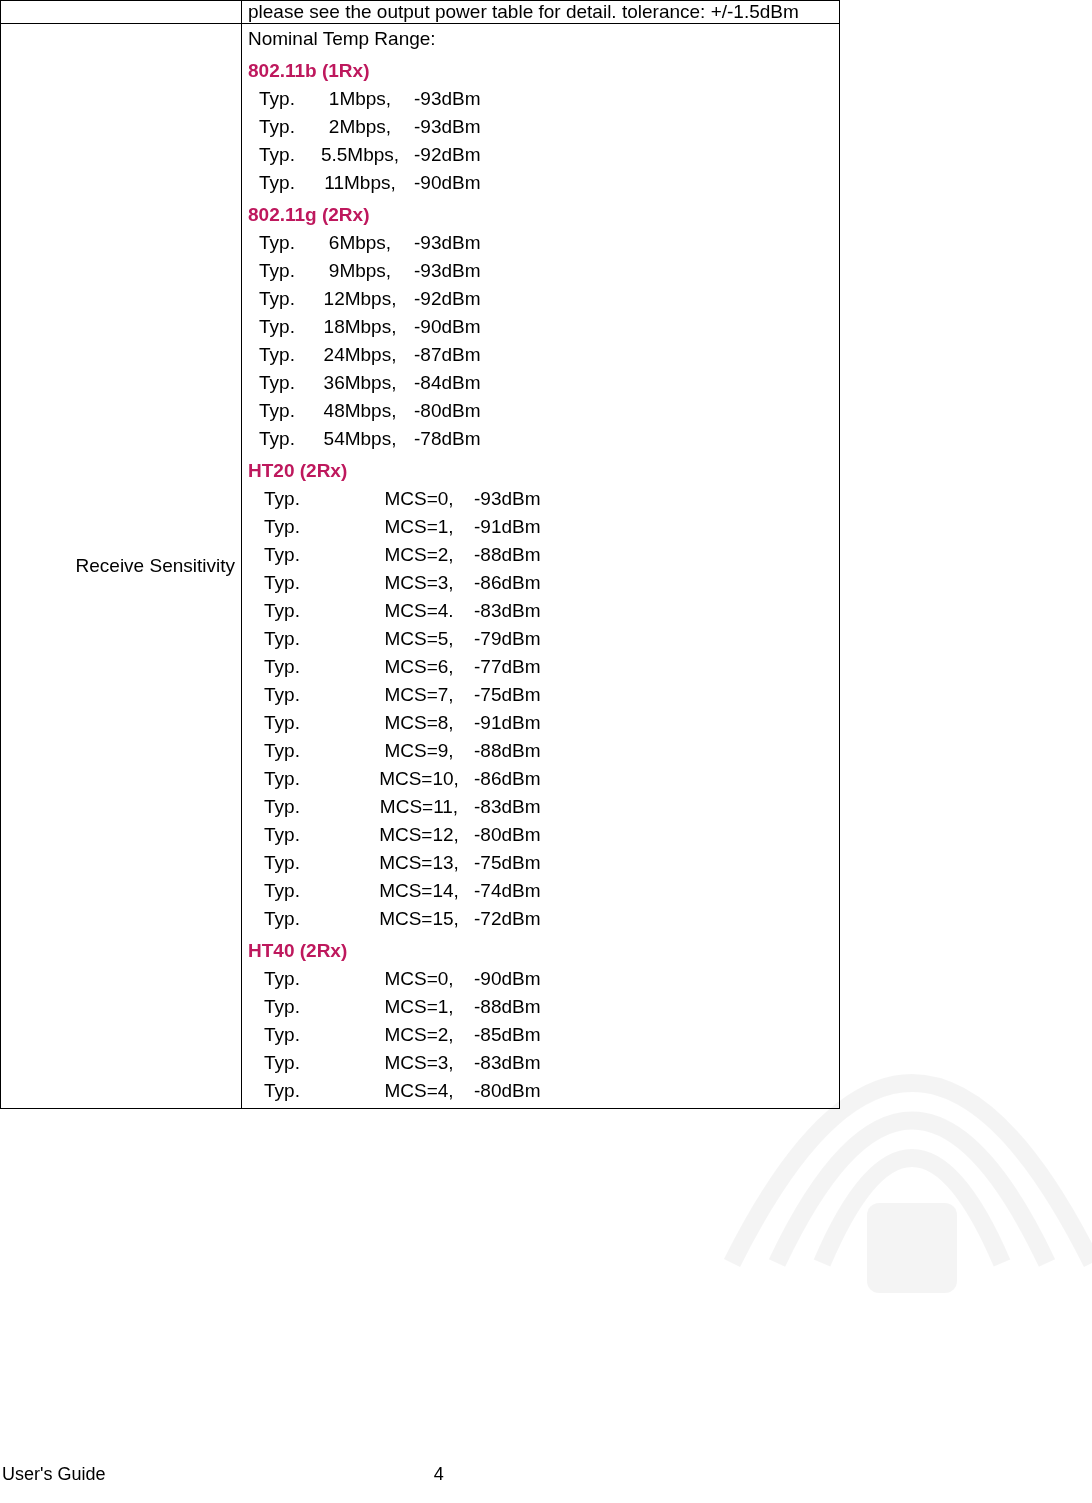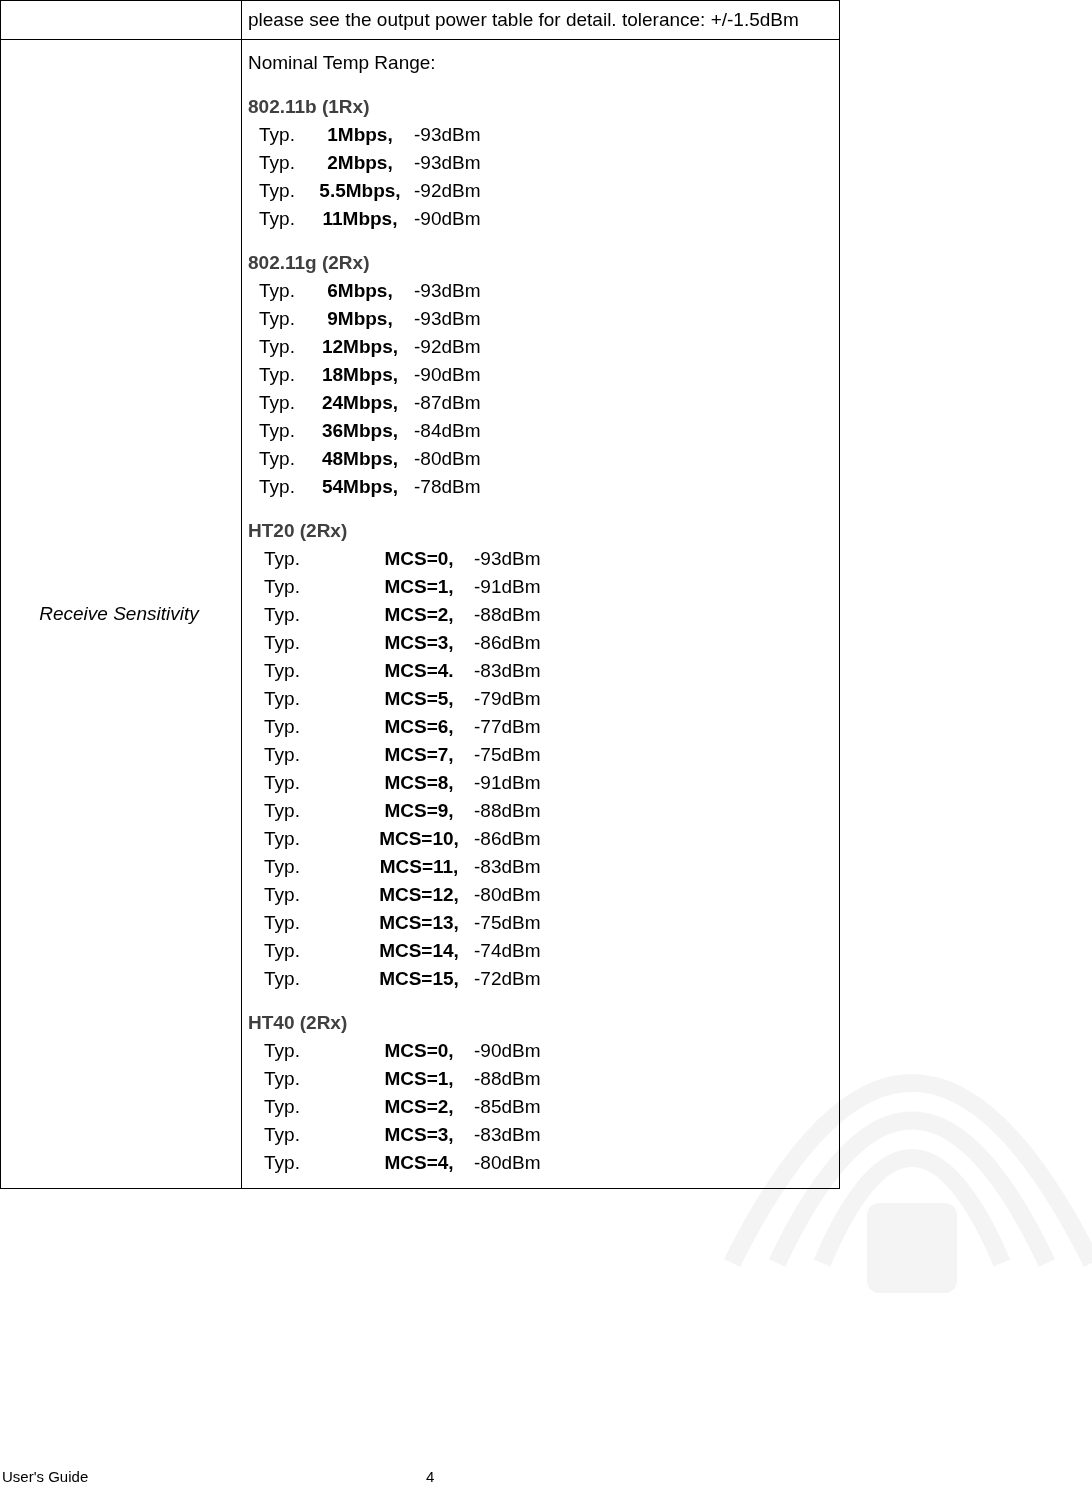--- a/index.html
+++ b/index.html
@@ -30,55 +30,54 @@
   table.spec {
     border-collapse: collapse;
     width: 840px;
     margin-left: 0;
     position: relative;
     z-index: 1;
   }
   table.spec td {
     border: 1px solid #000;
     vertical-align: top;
-    padding: 8px 6px;
+    padding: 0 6px;
   }
   .col-label {
     width: 232px;
     vertical-align: middle !important;
-    text-align: center;
+    text-align: right;
     padding-left: 2px !important;
-    font-style: italic;
   }
   .col-content {
     padding: 4px 8px;
   }
   .sec-head {
-    color: #404040;
+    color: #be185d;
     font-weight: bold;
-    margin: 22px 0 6px 0;
+    margin: 10px 0 6px 0;
   }
   .row {
     display: flex;
     margin: 6px 0;
     text-align: center;
   }
   .row .c1 { width: 58px; }
-  .row .c2 { width: 108px; font-weight: bold; }
+  .row .c2 { width: 108px; }
   .row .c3 { }
   .row.wide .c1 { width: 68px; }
   .row.wide .c2 { width: 110px; margin-left: 48px; }
   .footer {
     position: absolute;
     bottom: 18px;
     left: 2px;
     right: 20px;
     display: flex;
     justify-content: space-between;
-    font-size: 15px;
+    font-size: 18px;
     z-index: 1;
   }
   .footer .pg { margin-left: -300px; }
 </style>
 </head>
 <body>
 
 <div class="page">
 
   <div class="watermark">

